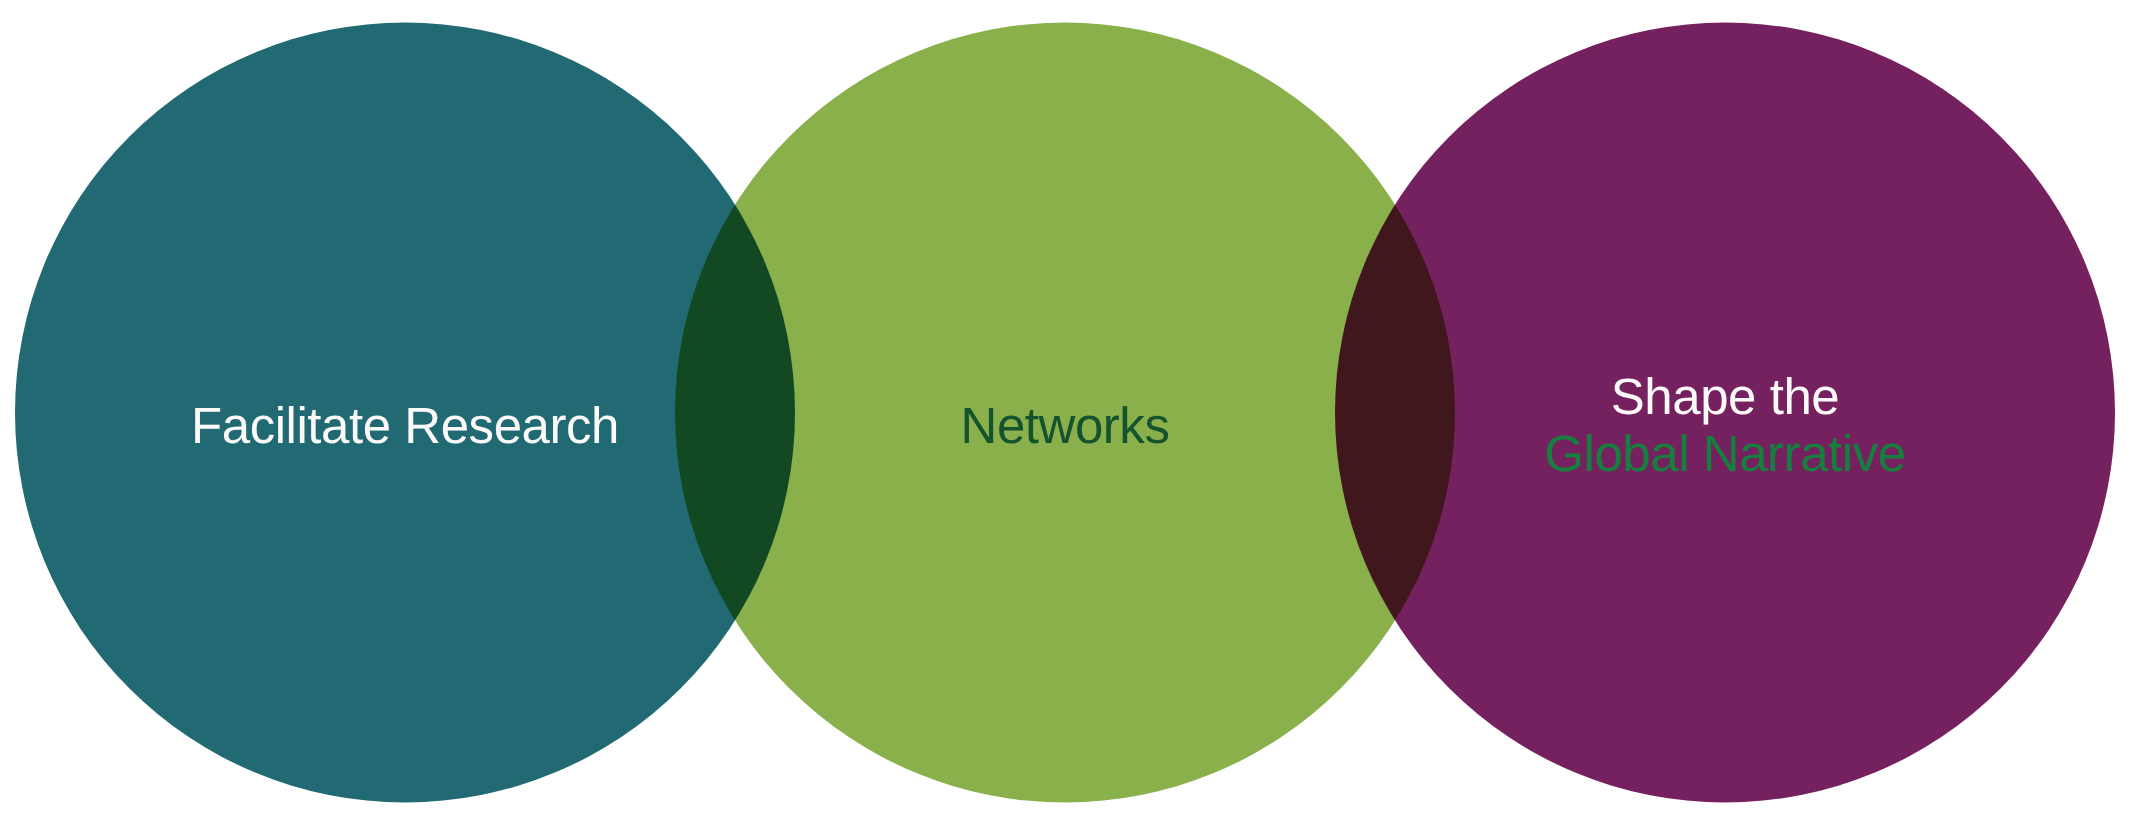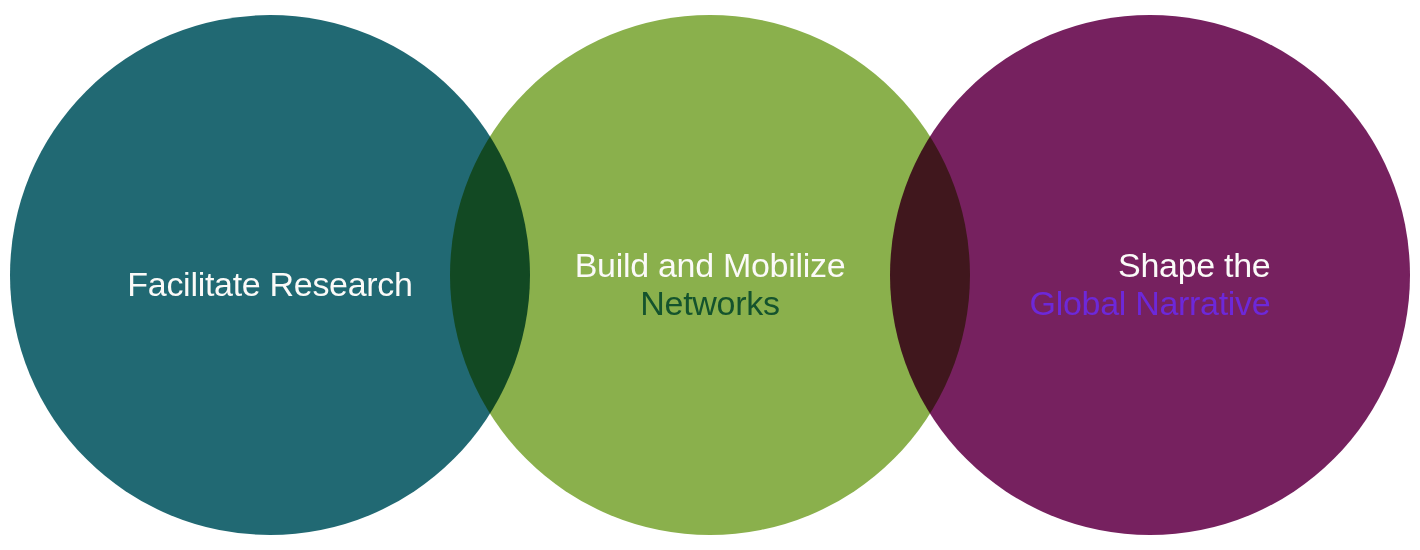--- a/index.html
+++ b/index.html
@@ -65,25 +65,24 @@
   <div class="circle c2" style="background: rgb(118, 33, 95);"></div>
 
   <div class="label l0">
     <div class="label-inner">
       <span class="line" style="color: rgb(251, 250, 248);">Facilitate Research</span>
     </div>
   </div>
 
   <div class="label l1">
     <div class="label-inner">
-      <span class="line" style="color: rgb(251, 250, 248);">Build and Mobilize</span>
       <span class="line" style="color: #14532d;">Networks</span>
     </div>
   </div>
 
   <div class="label l2">
     <div class="label-inner">
-      <span class="line" style="color: rgb(251, 250, 248); text-align: right;">Shape the</span>
-      <span class="line" style="color: #6d28d9; text-align: right;">Global Narrative</span>
+      <span class="line" style="color: rgb(251, 250, 248);">Shape the</span>
+      <span class="line" style="color: #15803d; text-align: right;">Global Narrative</span>
     </div>
   </div>
 
 </div>
 
 </body></html>

